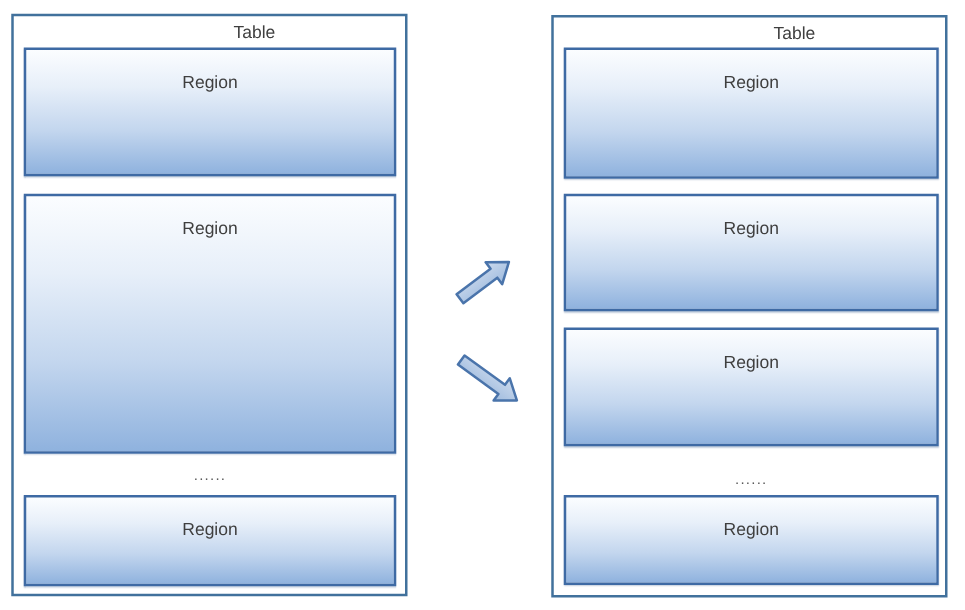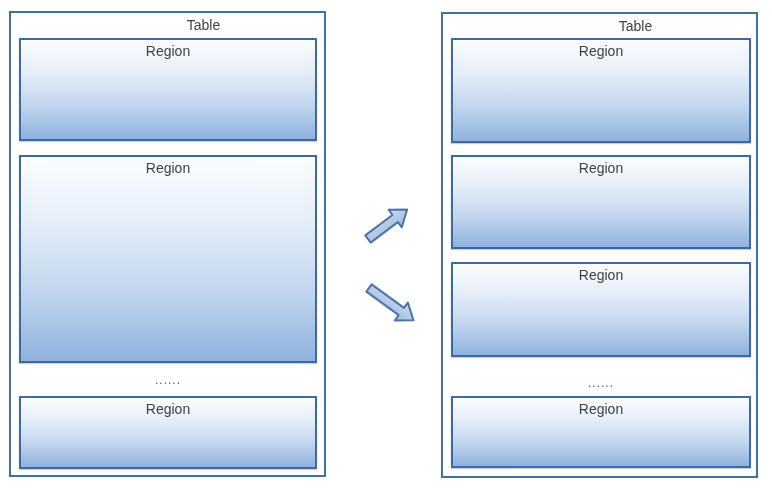--- a/index.html
+++ b/index.html
@@ -29,21 +29,21 @@
   .region{
     position:absolute;
     box-sizing:border-box;
     border:2px solid #3e6aa4;
     background:linear-gradient(180deg,#fbfdff 0%,#e7eff9 30%,#c3d6ee 65%,#8fb2de 100%);
     box-shadow:0 1px 1px rgba(90,120,160,0.35);
     text-align:center;
   }
   .region-label{
     display:block;
-    padding-top:3px;
+    padding-top:17px;
     font-size:14px;
     color:#3f3f3f;
   }
   
   .r-l1{left:8px;top:25px;width:298px;height:103px;}
   .r-l2{left:8px;top:142px;width:298px;height:208px;}
   .r-l3{left:8px;top:383px;width:298px;height:73px;}
   .el-left{left:8px;top:358px;width:298px;}
   
   .r-r1{left:8px;top:24px;width:300px;height:105px;}

